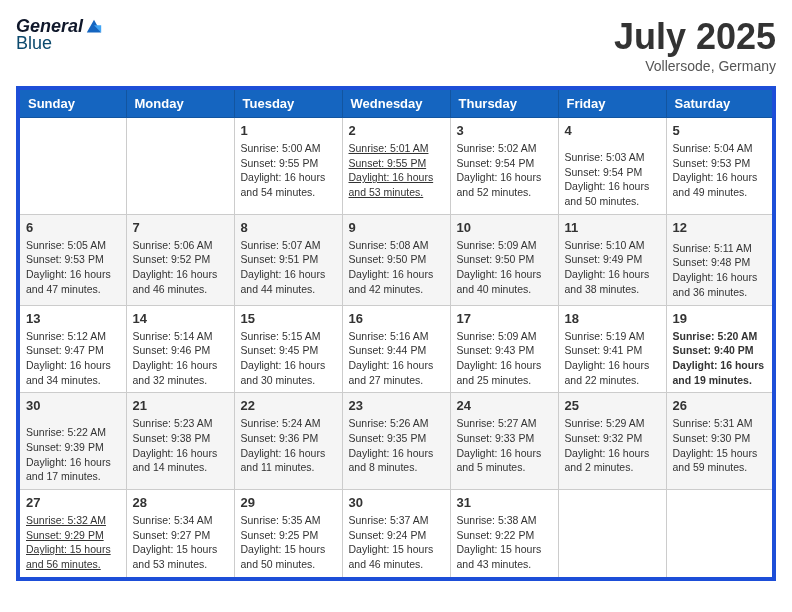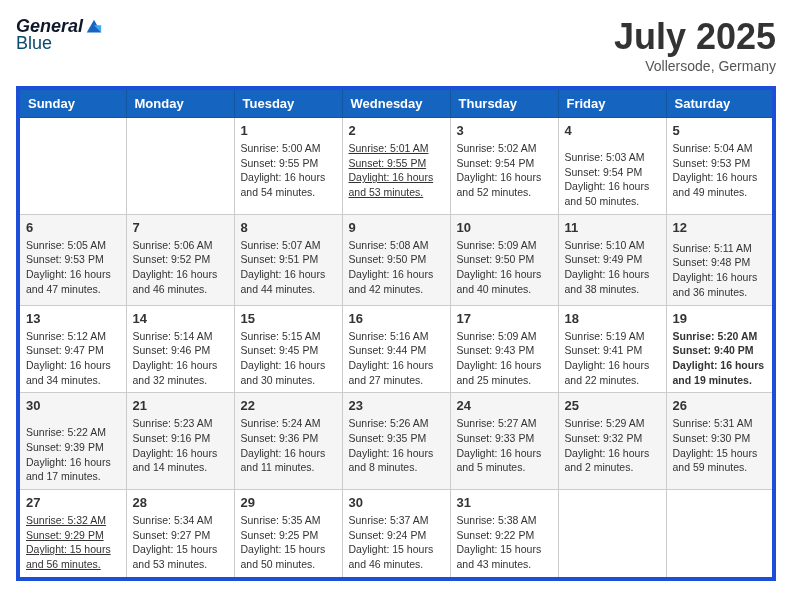--- a/index.html
+++ b/index.html
@@ -252,21 +252,21 @@
       <tr>
         <td>
           <div class="day-number">30</div>
           <div class="day-info" style="white-space: pre-line; margin-top: 12px;">Sunrise: 5:22 AM
 Sunset: 9:39 PM
 Daylight: 16 hours and 17 minutes.</div>
         </td>
         <td>
           <div class="day-number">21</div>
           <div class="day-info" style="white-space: pre-line;">Sunrise: 5:23 AM
-Sunset: 9:16 PM
+Sunset: 9:38 PM
 Daylight: 16 hours and 14 minutes.</div>
         </td>
         <td>
           <div class="day-number">22</div>
           <div class="day-info" style="white-space: pre-line;">Sunrise: 5:24 AM
 Sunset: 9:36 PM
 Daylight: 16 hours and 11 minutes.</div>
         </td>
         <td>
           <div class="day-number">23</div>

